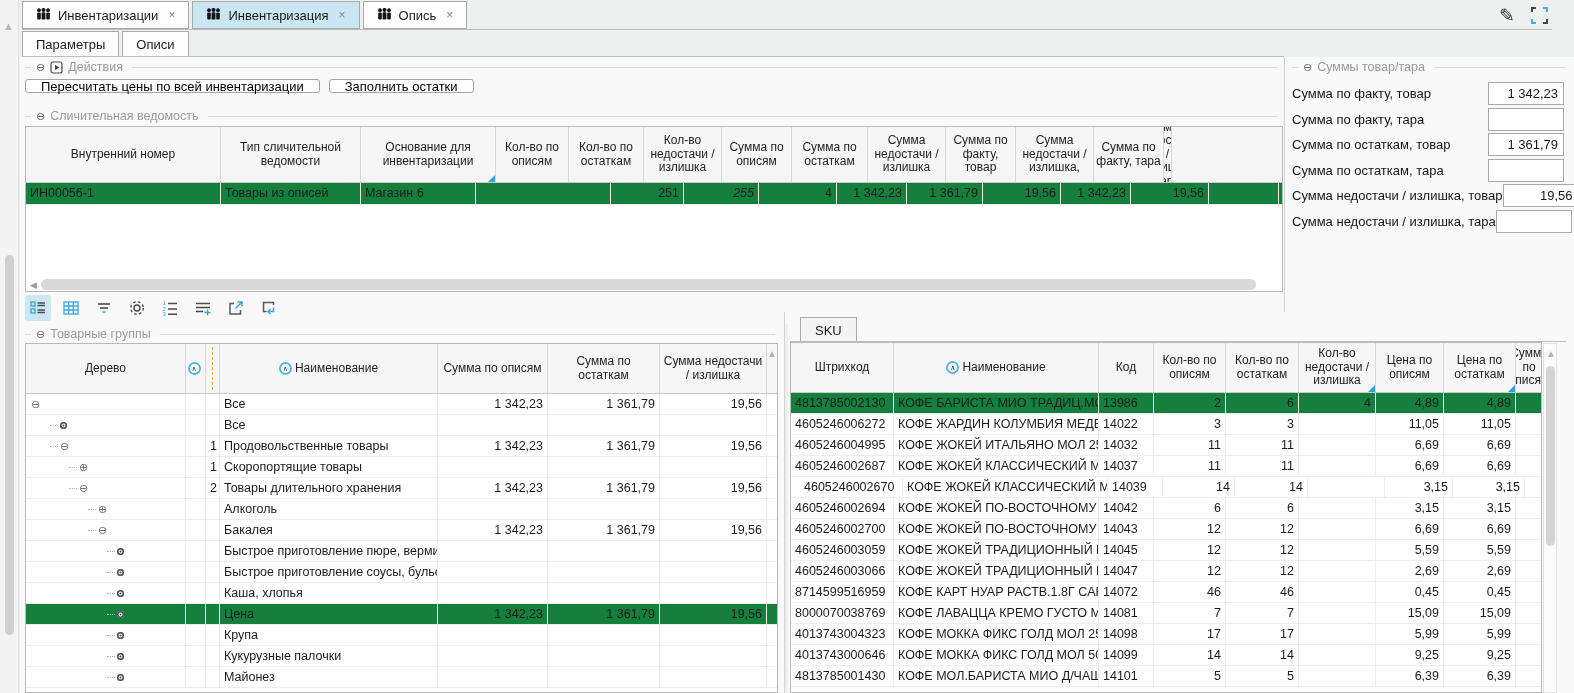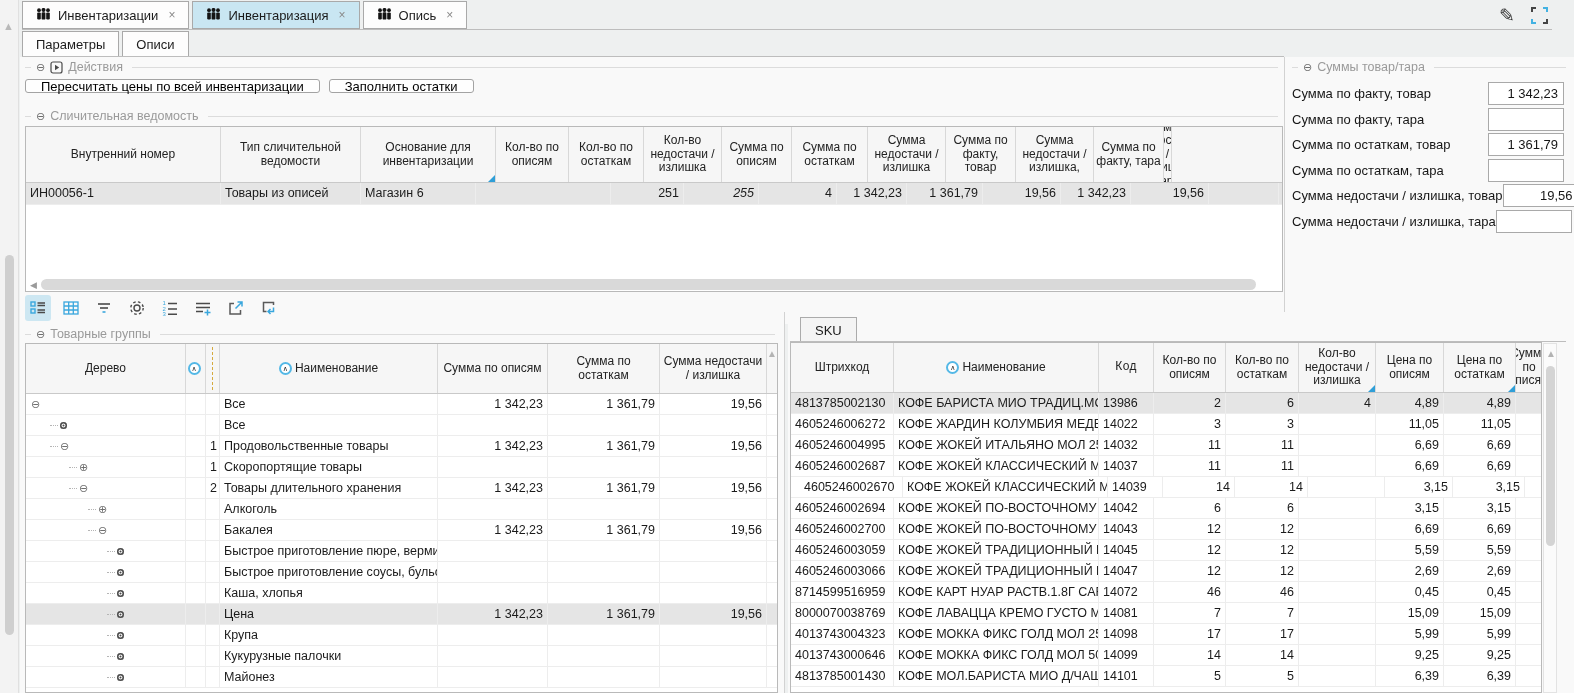--- a/index.html
+++ b/index.html
@@ -46,21 +46,21 @@
   .thead .hc { display:flex; align-items:center; justify-content:center; text-align:center;
     border-right:1px solid #d8d8d8; padding:1px 2px; font-size:12px; line-height:13.5px;
     color:#232323; position:relative; overflow:hidden; }
   .hc .ftri { position:absolute; right:0; bottom:0; width:0; height:0;
     border-left:7px solid transparent; border-bottom:7px solid #2f9fd8; }
   .sorticon { display:inline-flex; align-items:center; justify-content:center;
     min-width:13px; width:13px; height:13px; border-radius:50%; border:2px solid #54b8e6;
     background:#fff; font-size:7px; color:#222; margin-right:3px; line-height:1; }
   .dashmark { align-self:stretch; border-left:1px dashed #d6aa3f; margin:2px 0; }
   .trow { display:flex; height:21px; border-bottom:1px solid #ededed; background:#fff; }
-  .trow.sel { background:#e5e5e5; }
+  .trow.sel { background:#15803d; }
   .trow .c { border-right:1px solid #ededed; padding:0 4px; line-height:20px;
     white-space:nowrap; overflow:hidden; font-size:12.5px; }
   .trow .c.num { text-align:right; }
   .glyphcell { display:flex; align-items:center; }
   .tree-glyph { font-family:"DejaVu Sans",sans-serif; color:#6e6e6e; font-size:11px; line-height:1; }
   .tree-dot { width:7px; height:7px; border-radius:50%; background:#4a4a4a; box-shadow:inset 0 0 0 1.5px #4a4a4a, inset 0 0 0 2.5px #fff; }
   .conn { border-bottom:1px dotted #b5b5b5; width:8px; margin-right:2px; }
   
   .hscroll { position:absolute; height:13px; display:flex; align-items:center; }
   .hscroll .arr { color:#9a9a9a; font-size:9px; margin-right:4px; }
@@ -545,21 +545,21 @@
 <div class="strip-line" style="left:790px; top:341px; width:776px;"></div>
 <div class="tbl" id="sku-table" style="left:790px; top:342px; width:752px; height:351px;">
     <div class="thead" style="height: 50px;">
       <div class="hc" style="width: 103px; min-width: 103px;">
         <span>Штрихкод</span>
       </div>
       <div class="hc" style="width: 205px; min-width: 205px;">
         <span class="sorticon">∧</span>
         <span>Наименование</span>
       </div>
-      <div class="hc" style="width: 55px; min-width: 55px; font-family: Liberation Mono, monospace;">
+      <div class="hc" style="width: 55px; min-width: 55px;">
         <span>Код</span>
       </div>
       <div class="hc" style="width: 72px; min-width: 72px;">
         <span>Кол-во по описям</span>
       </div>
       <div class="hc" style="width: 73px; min-width: 73px;">
         <span>Кол-во по остаткам</span>
       </div>
       <div class="hc" style="width: 77px; min-width: 77px;">
         <span>Кол-во недостачи / излишка</span>

